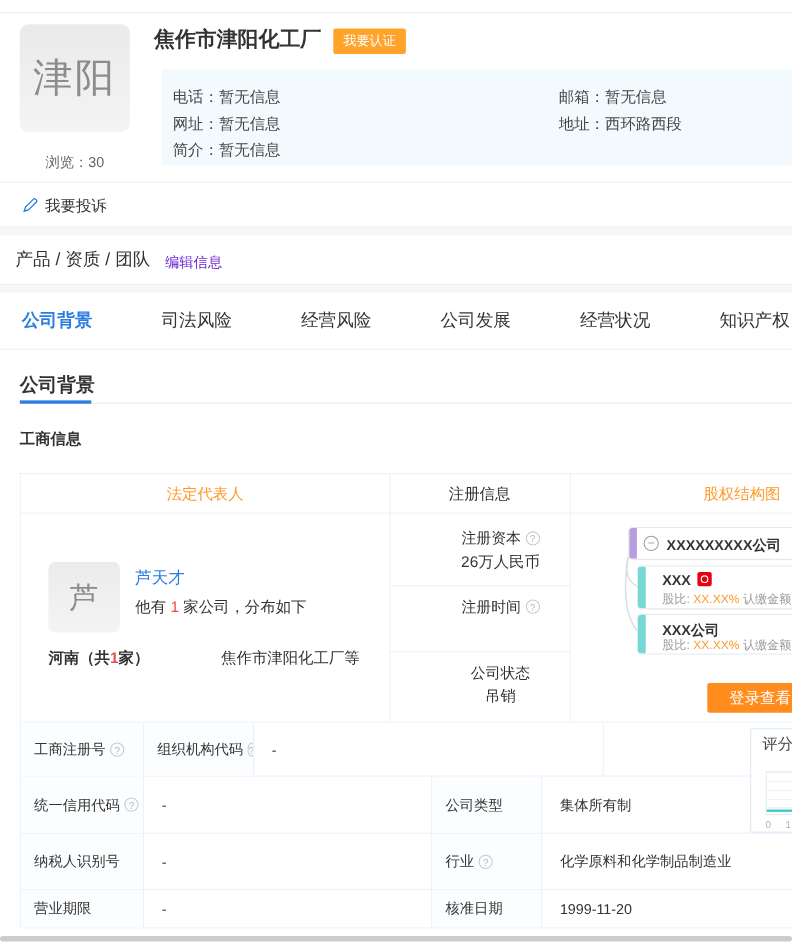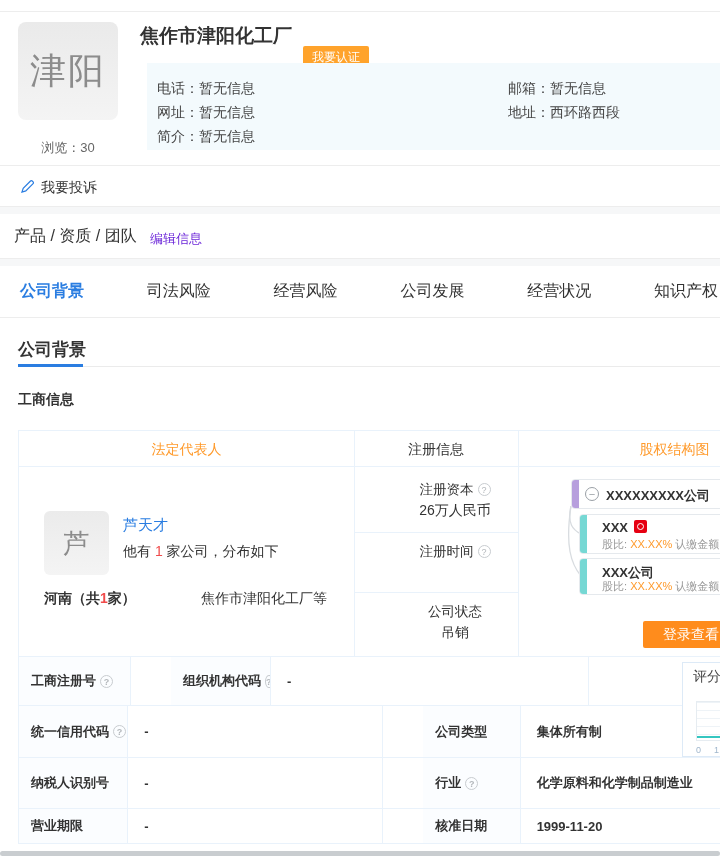--- a/index.html
+++ b/index.html
@@ -10,21 +10,21 @@
   .hline { position:absolute; left:0; right:0; height:1px; background:#ededed; }
   .gapstrip { position:absolute; left:0; right:0; background:#f6f7f8; }
 
   
   .logo { position:absolute; left:18px; top:22px; width:100px; height:98px; border-radius:8px;
           background:linear-gradient(180deg,#eaeaea,#f4f4f4); text-align:center; line-height:98px;
           font-size:36px; color:#8c8c8c; letter-spacing:2px; }
   .views { position:absolute; left:18px; top:139px; width:100px; text-align:center; font-size:13px; color:#666; }
   .company-name { position:absolute; left:140px; top:23px; font-size:19px; font-weight:bold; color:#333; }
   .badge { position:absolute; left:303px; top:26px; background:#ffa32b; color:#fff; font-size:12px;
-           padding:3px 9px; border-radius:2px; cursor:pointer;margin-top:20px; }
+           padding:3px 9px; border-radius:2px; cursor:pointer; }
   .infobox { position:absolute; left:147px; top:63px; width:573px; height:87px; background:#f3fafd; }
   .inforow { position:absolute; font-size:14px; color:#454545; white-space:nowrap; }
 
   
   .complaint { position:absolute; left:20px; top:179px; font-size:14px; color:#333; cursor:pointer; }
   .complaint svg { vertical-align:-2px; margin-right:6px; }
 
   
   .product-title { position:absolute; left:14px; top:226px; font-size:16px; color:#333; }
   .edit-link { position:absolute; left:150px; top:230px; font-size:13px; color:#6d28d9; cursor:pointer; }
@@ -77,24 +77,24 @@
                border-radius:2px; }
   .flag-icon::after { content:""; position:absolute; left:3px; top:3px; width:5px; height:5px;
                       border:1.5px solid #fff; border-radius:50%; }
   .login-btn { position:absolute; left:624px; top:190px; width:96px; height:27px; background:#ff8c1c;
                color:#fff; font-size:14px; text-align:center; line-height:27px; border-radius:2px; cursor:pointer; }
 
   
   .detail-table { position:absolute; left:18px; top:656px; width:812px;
                   border-left:1px solid #e9f2fb; border-top:1px solid #e9f2fb; }
   .d-row { display:flex; border-bottom:1px solid #e9f2fb; }
-  .d-cell { border-right:1px solid #e9f2fb; font-size:13px; color:#333; display:flex; align-items:center; white-space:nowrap; overflow:hidden;font-weight:bold; }
+  .d-cell { border-right:1px solid #e9f2fb; font-size:13px; color:#333; display:flex; align-items:center; white-space:nowrap; overflow:hidden; }
   .d-label { background:#fbfdff; padding-left:12px; }
   .d-value { padding-left:16px; }
-  .w1 { width:112px; } .w2 { width:262px; } .w3 { width:100px;margin-left:40px; } .w4 { width:318px; }
+  .w1 { width:112px; } .w2 { width:262px; } .w3 { width:100px; } .w4 { width:318px; }
 
   
   .score-panel { position:absolute; left:682px; top:662px; width:150px; height:95px; background:#fff;
                  border:1px solid #ddeaf7; z-index:5; }
   .score-title { position:absolute; left:10px; top:5px; font-size:14px; color:#444; }
   .score-grid { position:absolute; left:13px; top:38px; width:130px; height:40px;
                 border:1px solid #e6ecf1;
                 background:repeating-linear-gradient(to bottom,#eef3f7 0,#eef3f7 1px,transparent 1px,transparent 8px); }
   .score-line { position:absolute; left:0; right:0; bottom:2px; height:2px; background:#35c6c0; }
   .score-tick { position:absolute; top:82px; font-size:9px; color:#9fb6cc; }

